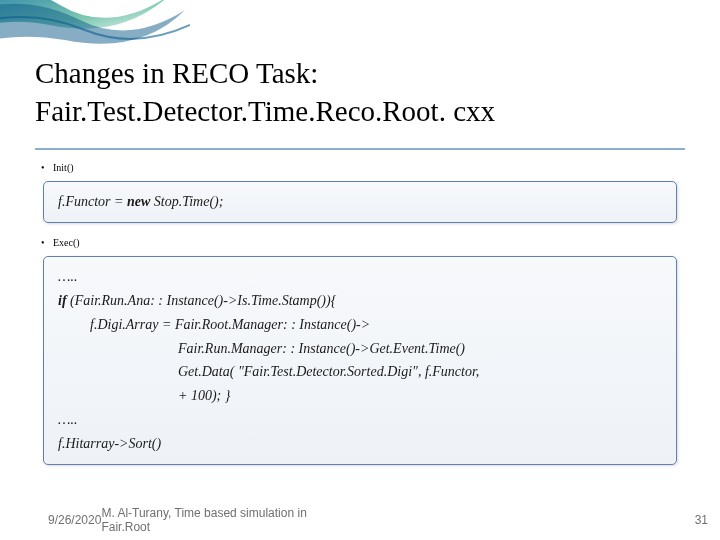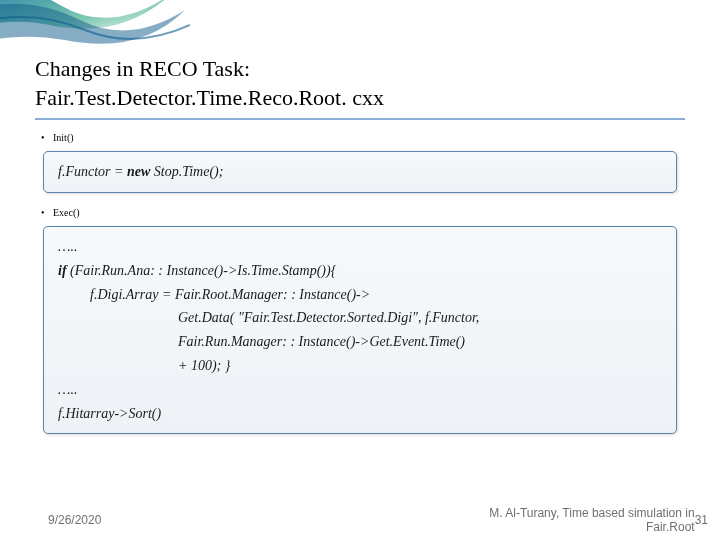--- a/index.html
+++ b/index.html
@@ -16,25 +16,25 @@
     top: -20px;
     left: -30px;
     width: 220px;
     height: 90px;
     pointer-events: none;
   }
   .content {
     padding: 55px 35px 0 35px;
   }
   .title {
-    font-size: 22px;
+    font-size: 29px;
     font-weight: normal;
     line-height: 1.3;
     border-bottom: 2px solid #8bafd4;
-    padding-bottom: 6px;
+    padding-bottom: 18px;
     margin-bottom: 12px;
     color: #000;
   }
   .bullet {
     font-size: 10px;
     padding-left: 20px;
     margin-bottom: 8px;
     color: #000;
   }
   .bullet::before {
@@ -64,21 +64,21 @@
     width: 100%;
     display: flex;
     justify-content: space-between;
     align-items: center;
     padding: 0 30px;
     font-size: 12px;
     font-family: Arial, sans-serif;
     color: #707070;
     margin-left: 18px;
   }
-  .footer .center { text-align: right; flex: 1; }
+  .footer .center { text-align: left; flex: 1; }
 </style>
 </head>
 <body>
 
 <div class="swirl">
   <svg viewBox="0 0 220 90" width="220" height="90">
     <defs>
       <linearGradient id="g1" x1="0" y1="0" x2="1" y2="1">
         <stop offset="0%" stop-color="#0a6da0"></stop>
         <stop offset="60%" stop-color="#6cc0a7"></stop>
@@ -102,22 +102,22 @@
   <div class="box">
     <span>f.Functor = <span class="kw">new</span> Stop.Time();</span>
   </div>
 
   <div class="bullet">Exec()</div>
 
   <div class="box">
     <span>…..</span><br>
     <span><span class="kw">if</span> (Fair.Run.Ana: : Instance()-&gt;Is.Time.Stamp()){</span><br>
     <span class="indent1">f.Digi.Array = Fair.Root.Manager: : Instance()-&gt;</span>
+    <span class="indent2">Fair.Run.Manager: : Instance()-&gt;Get.Event.Time()</span>
     <span class="indent2">Get.Data( "Fair.Test.Detector.Sorted.Digi", f.Functor,</span>
-    <span class="indent2">Fair.Run.Manager: : Instance()-&gt;Get.Event.Time()</span>
     <span class="indent2">+ 100); }</span>
     <span>…..</span><br>
     <span>f.Hitarray-&gt;Sort()</span>
   </div>
 </div>
 
 <div class="footer">
   <div>9/26/2020</div>
   <div class="center">
     <span>M. Al-Turany, Time based simulation in</span><br>

